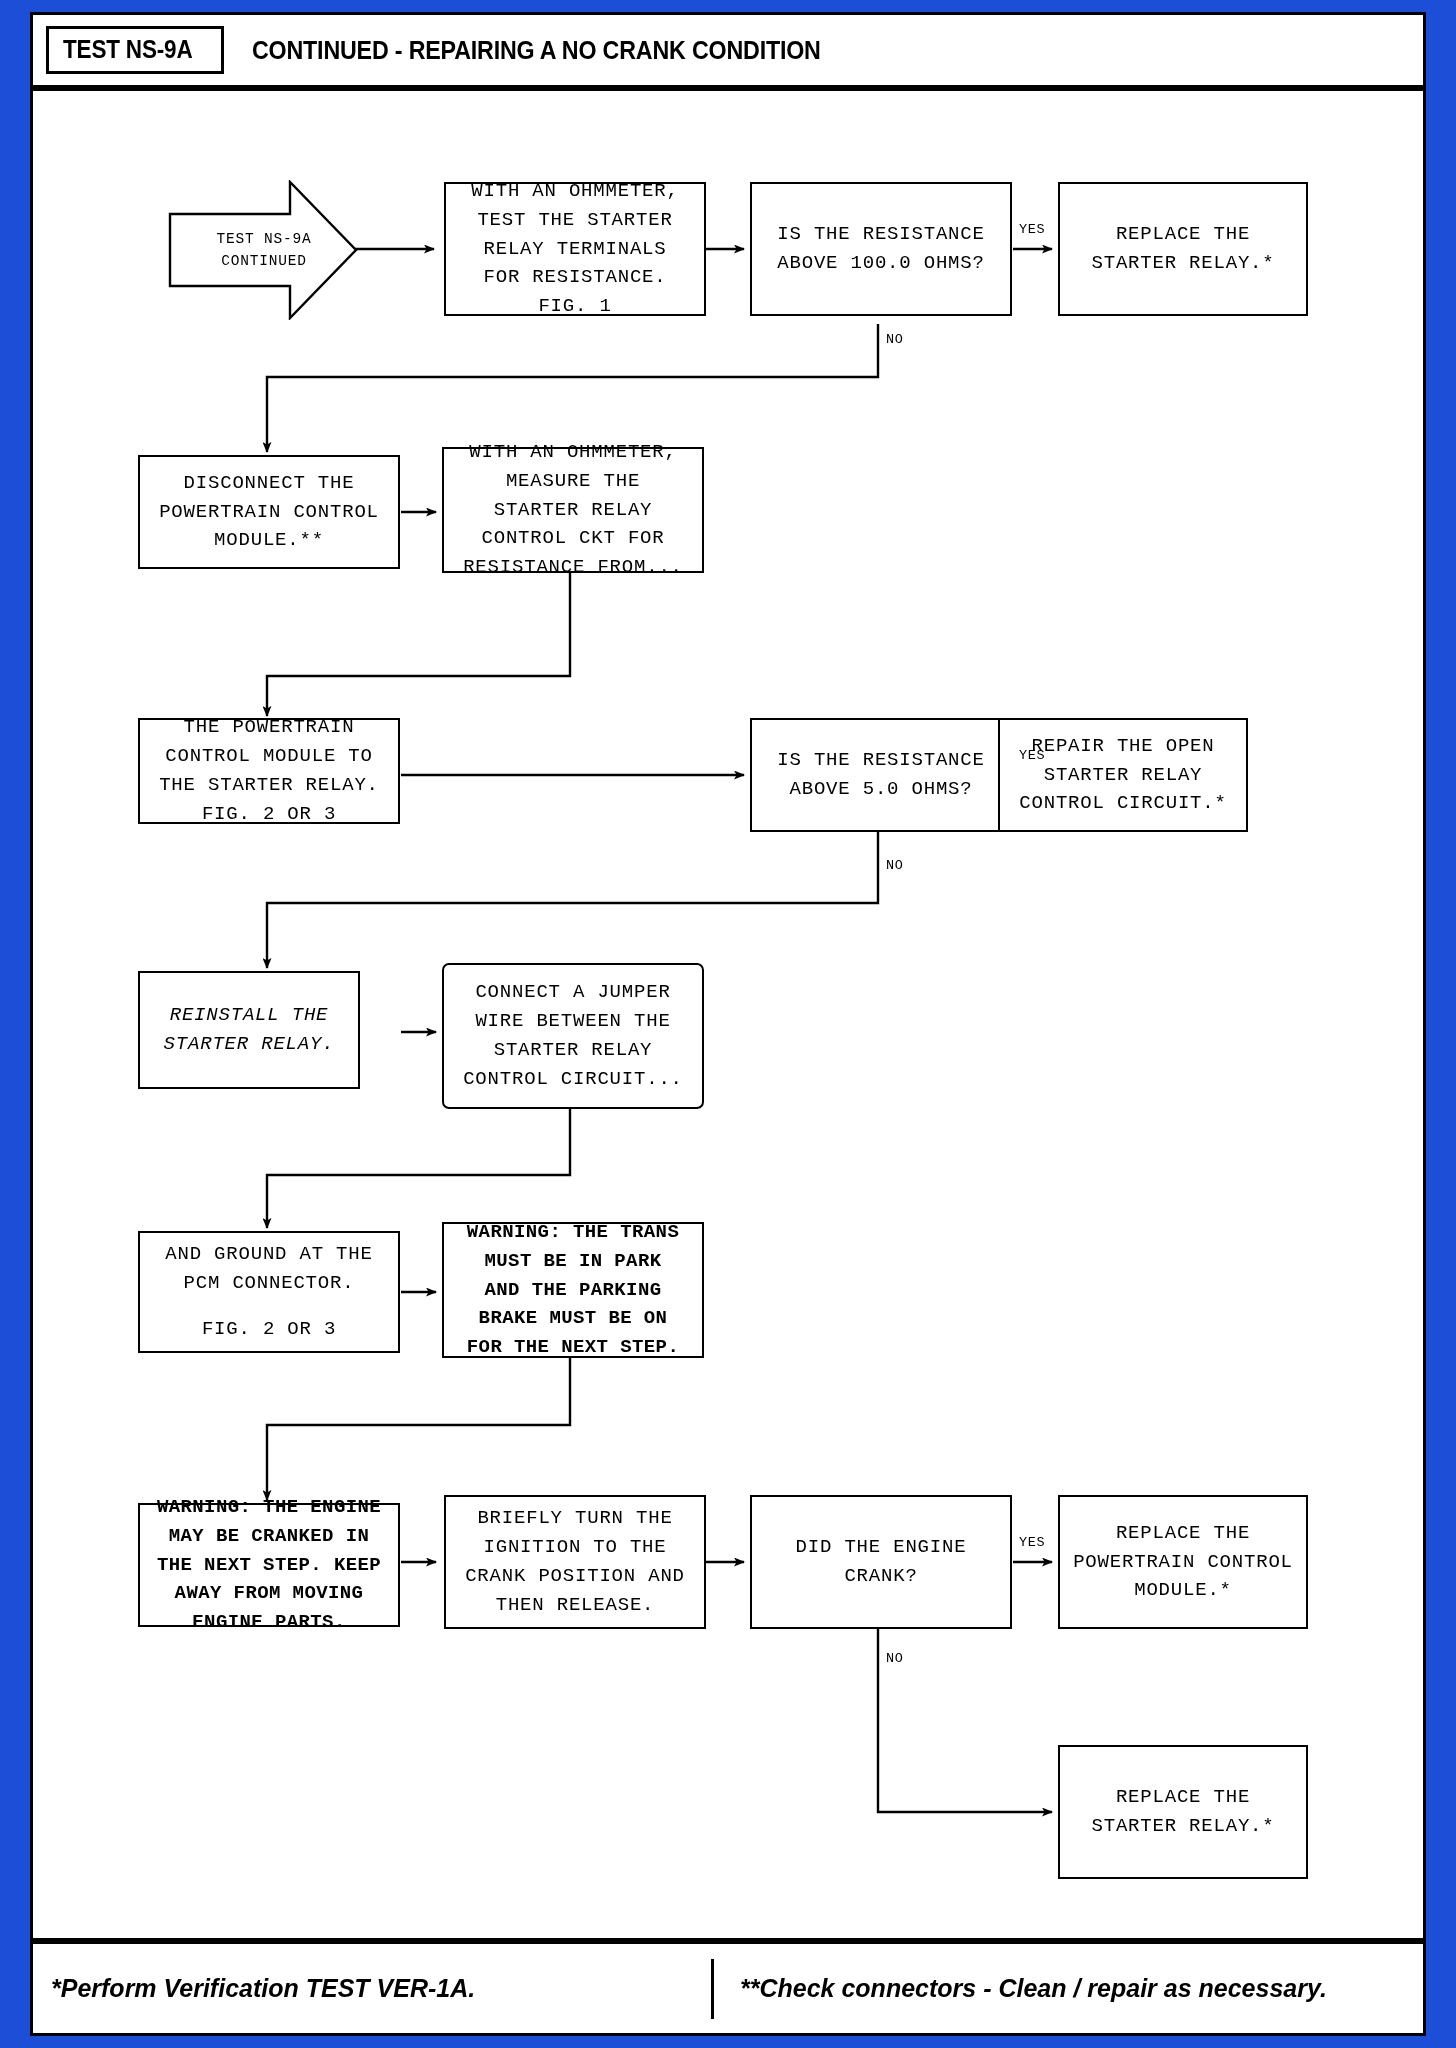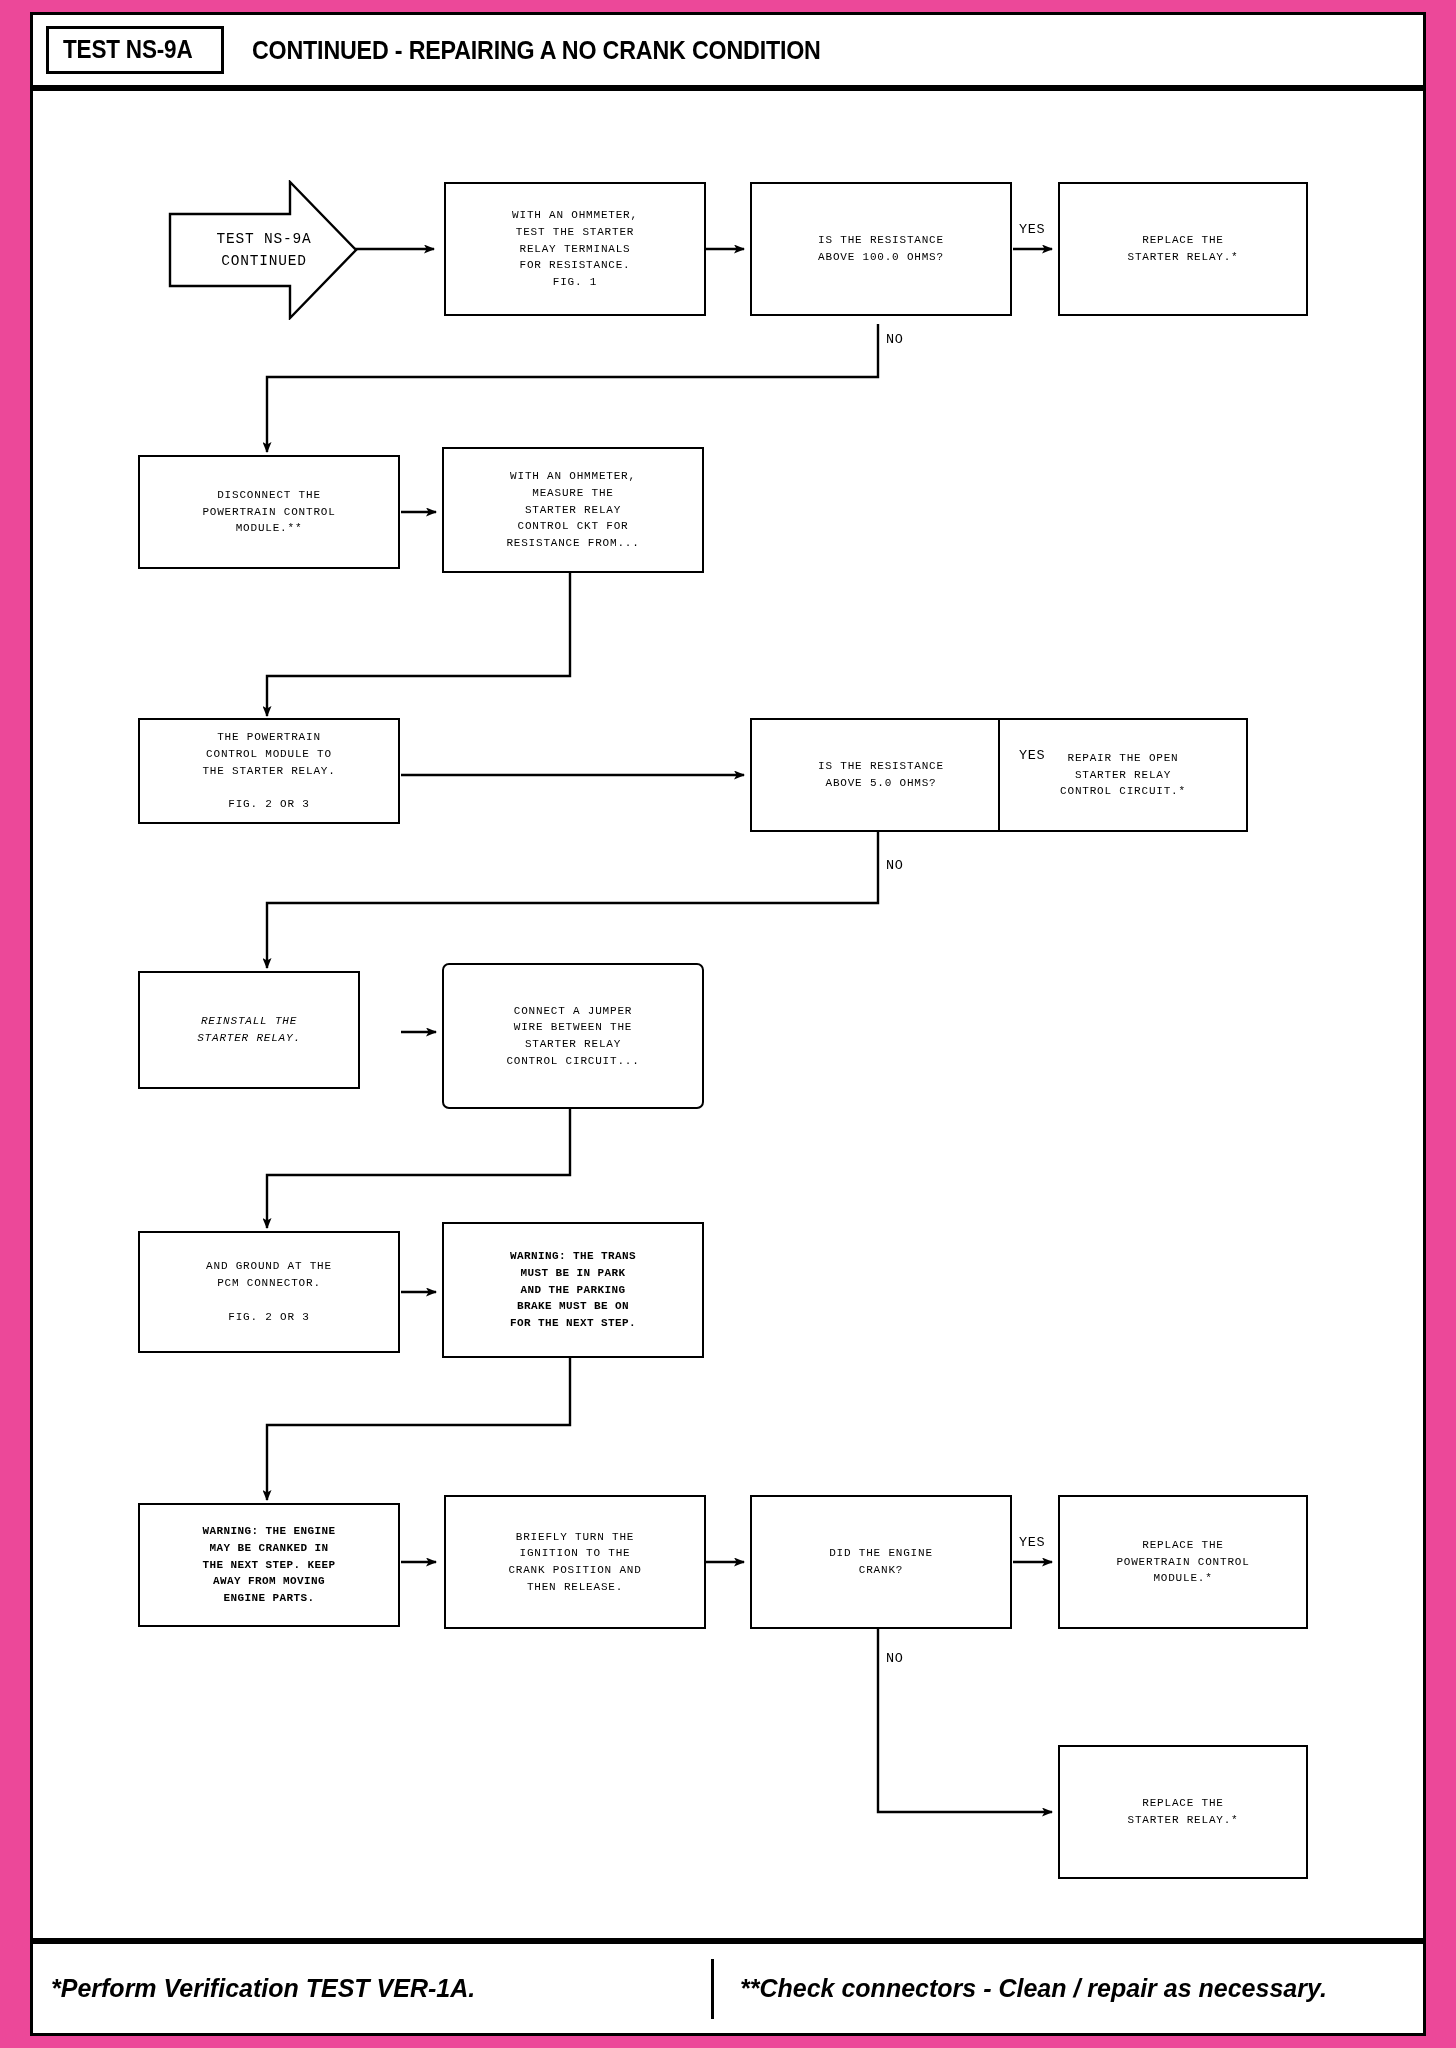--- a/index.html
+++ b/index.html
@@ -6,21 +6,21 @@
   html, body {
     width: 1456px;
     height: 2048px;
     background: #ffffff;
     font-family: "Liberation Sans", sans-serif;
   }
   #page {
     position: relative;
     width: 1456px;
     height: 2048px;
-    background: #ec4899;
+    background: #1d4ed8;
     overflow: hidden;
   }
 
   
   .page-frame {
     position: absolute;
     left: 30px; top: 12px;
     width: 1396px; height: 2024px;
     border: 3px solid #000;
     background: #fff;
@@ -97,21 +97,21 @@
   .node {
     position: absolute;
     border: 2px solid #000;
     background: #fff;
     display: flex;
     flex-direction: column;
     align-items: center;
     justify-content: center;
     text-align: center;
     font-family: "Liberation Mono", monospace;
-    font-size: 11px;
+    font-size: 19px;
     line-height: 1.52;
     letter-spacing: 0.8px;
     color: #000;
     padding: 4px 6px;
   }
   .node .ln { white-space: pre; display: block; }
   .node.warn .ln { font-weight: bold; letter-spacing: 0.4px; }
   .node .gap { height: 17px; }
 
   

